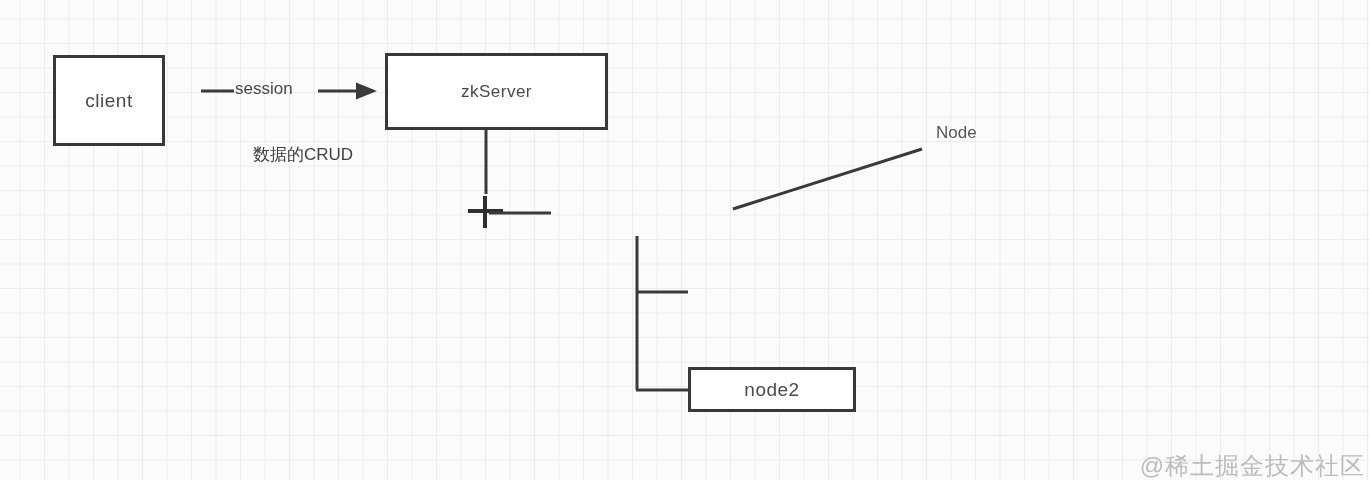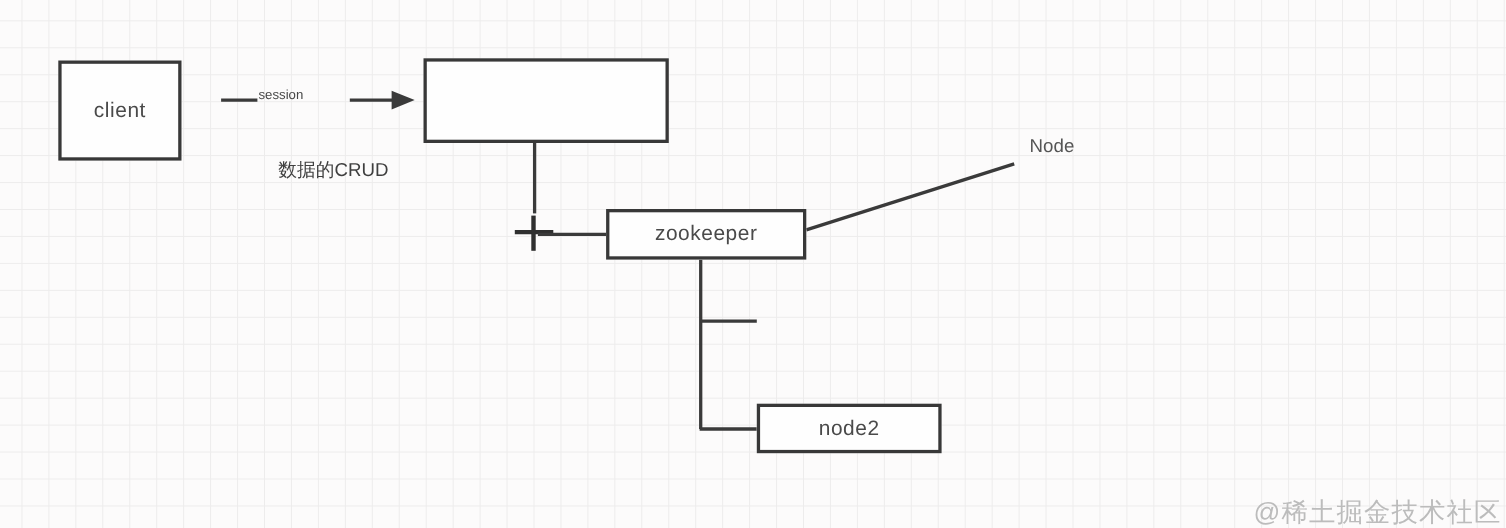--- a/index.html
+++ b/index.html
@@ -43,21 +43,21 @@
   .box-zkserver { left: 385px; top: 53px;  width: 223px; height: 77px; font-size: 17px; line-height: 23px; }
   .box-zookeeper{ left: 551px; top: 190px; width: 182px; height: 46px; }
   .box-node1    { left: 688px; top: 269px; width: 174px; height: 45px; }
   .box-node2    { left: 688px; top: 367px; width: 168px; height: 45px; }
 
   .flabel {
     position: absolute;
     color: #474747;
     white-space: nowrap;
   }
-  .lbl-session { left: 235px; top: 79px;  font-size: 12px; }
+  .lbl-session { left: 235px; top: 79px;  font-size: 17px; }
   .lbl-crud    { left: 233px; top: 143px; font-size: 17px; color: #3f3f3f; margin-left: 20px; }
   .lbl-node    { left: 936px; top: 123px; font-size: 17px; color: #555555; }
   .kv-stack    { left: 1003px; top: 104px; width: 72px; text-align: center;
                  font-size: 25px; color: #3d3d3d; line-height: 31px; }
   .kv-stack div { white-space: nowrap; }
 
   .watermark {
     position: absolute;
     right: 4px; top: 450px;
     font-size: 24px;
@@ -92,26 +92,24 @@
 
     <line x1="636" y1="390" x2="688" y2="390" stroke="#3a3a3a" stroke-width="3"></line>
   </svg>
 
   <div class="box box-client">
     <span>client</span>
   </div>
 
   <div class="box box-zkserver">
     <span>
+      <div>zkServer</div>
     </span>
   </div>
 
-  <div class="box box-zookeeper">
-    <span>zookeeper</span>
-  </div>
 
 
   <div class="box box-node2">
     <span>node2</span>
   </div>
 
   <div class="flabel lbl-session">session</div>
   <div class="flabel lbl-crud">数据的CRUD</div>
   <div class="flabel lbl-node">Node</div>
 

